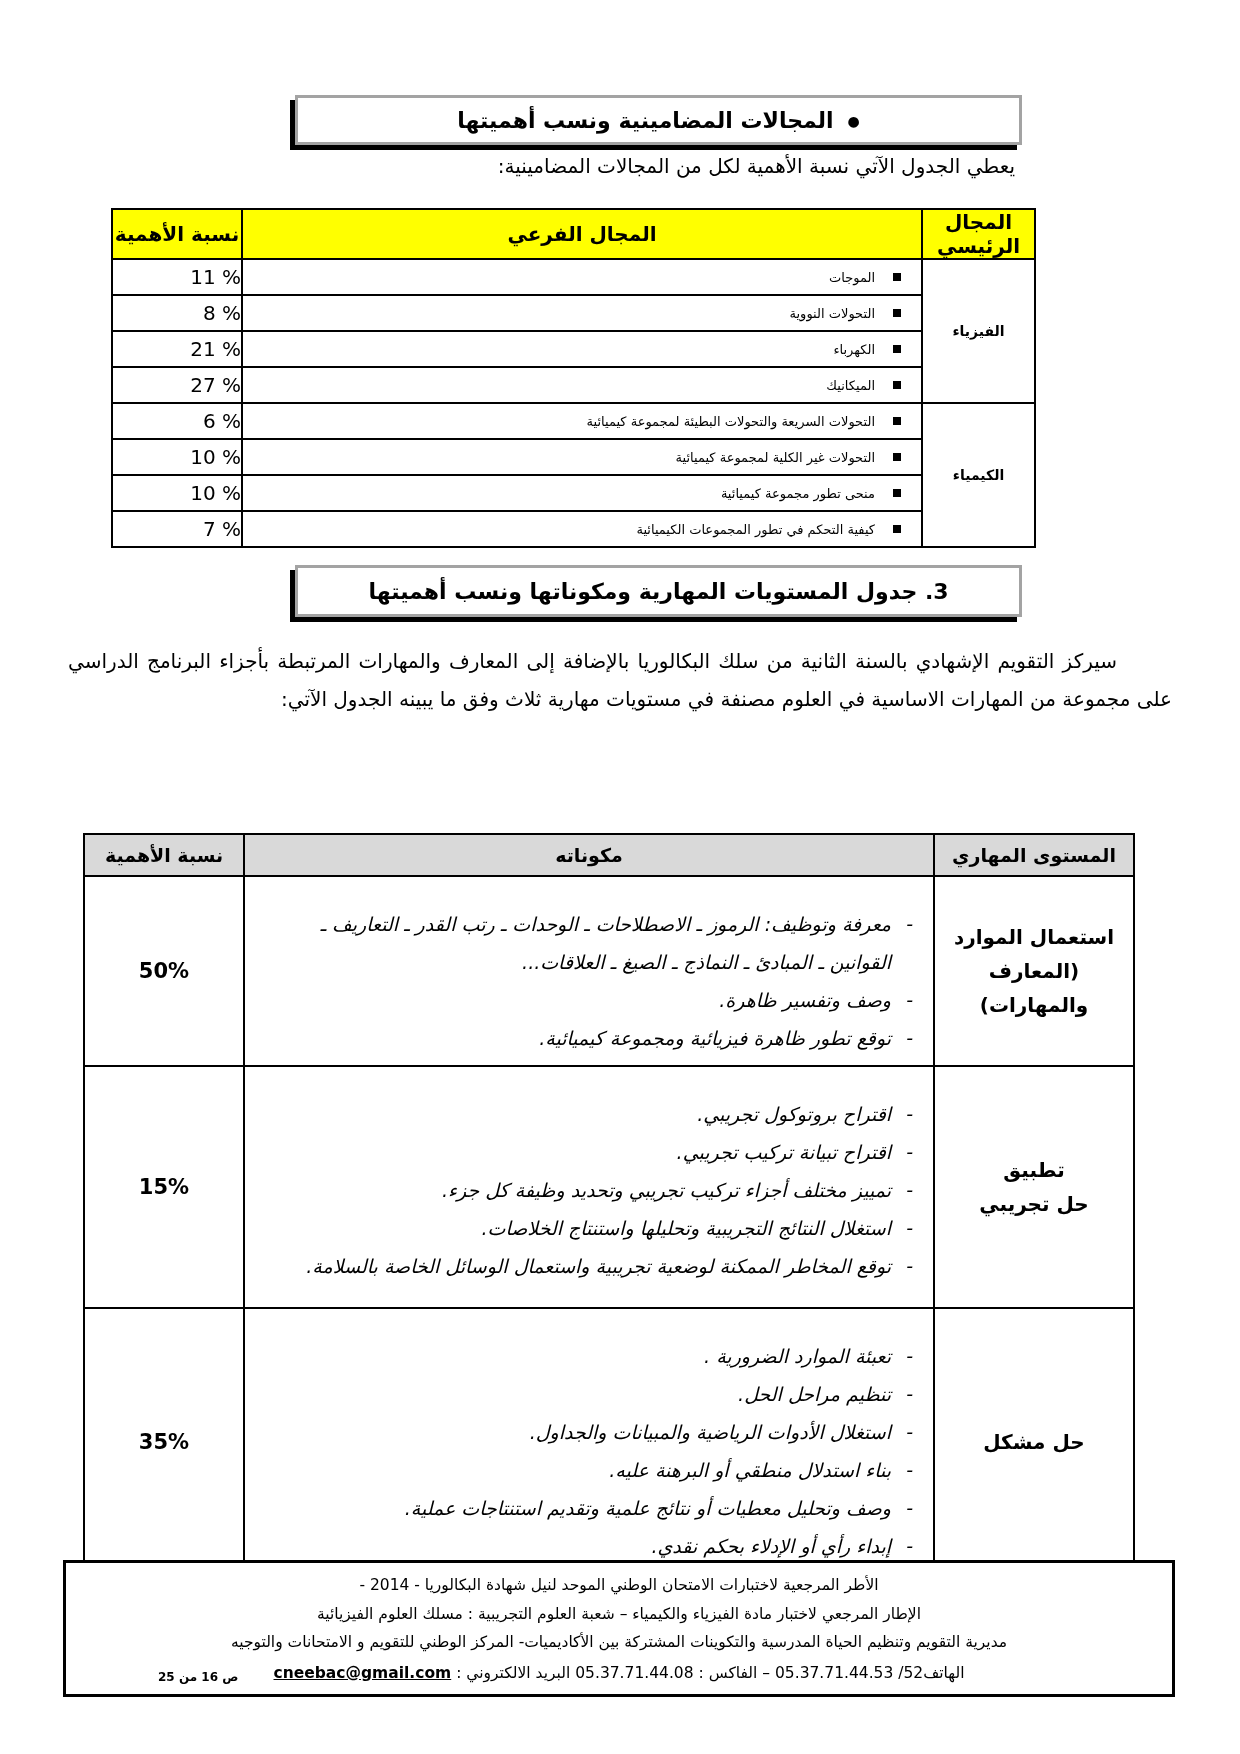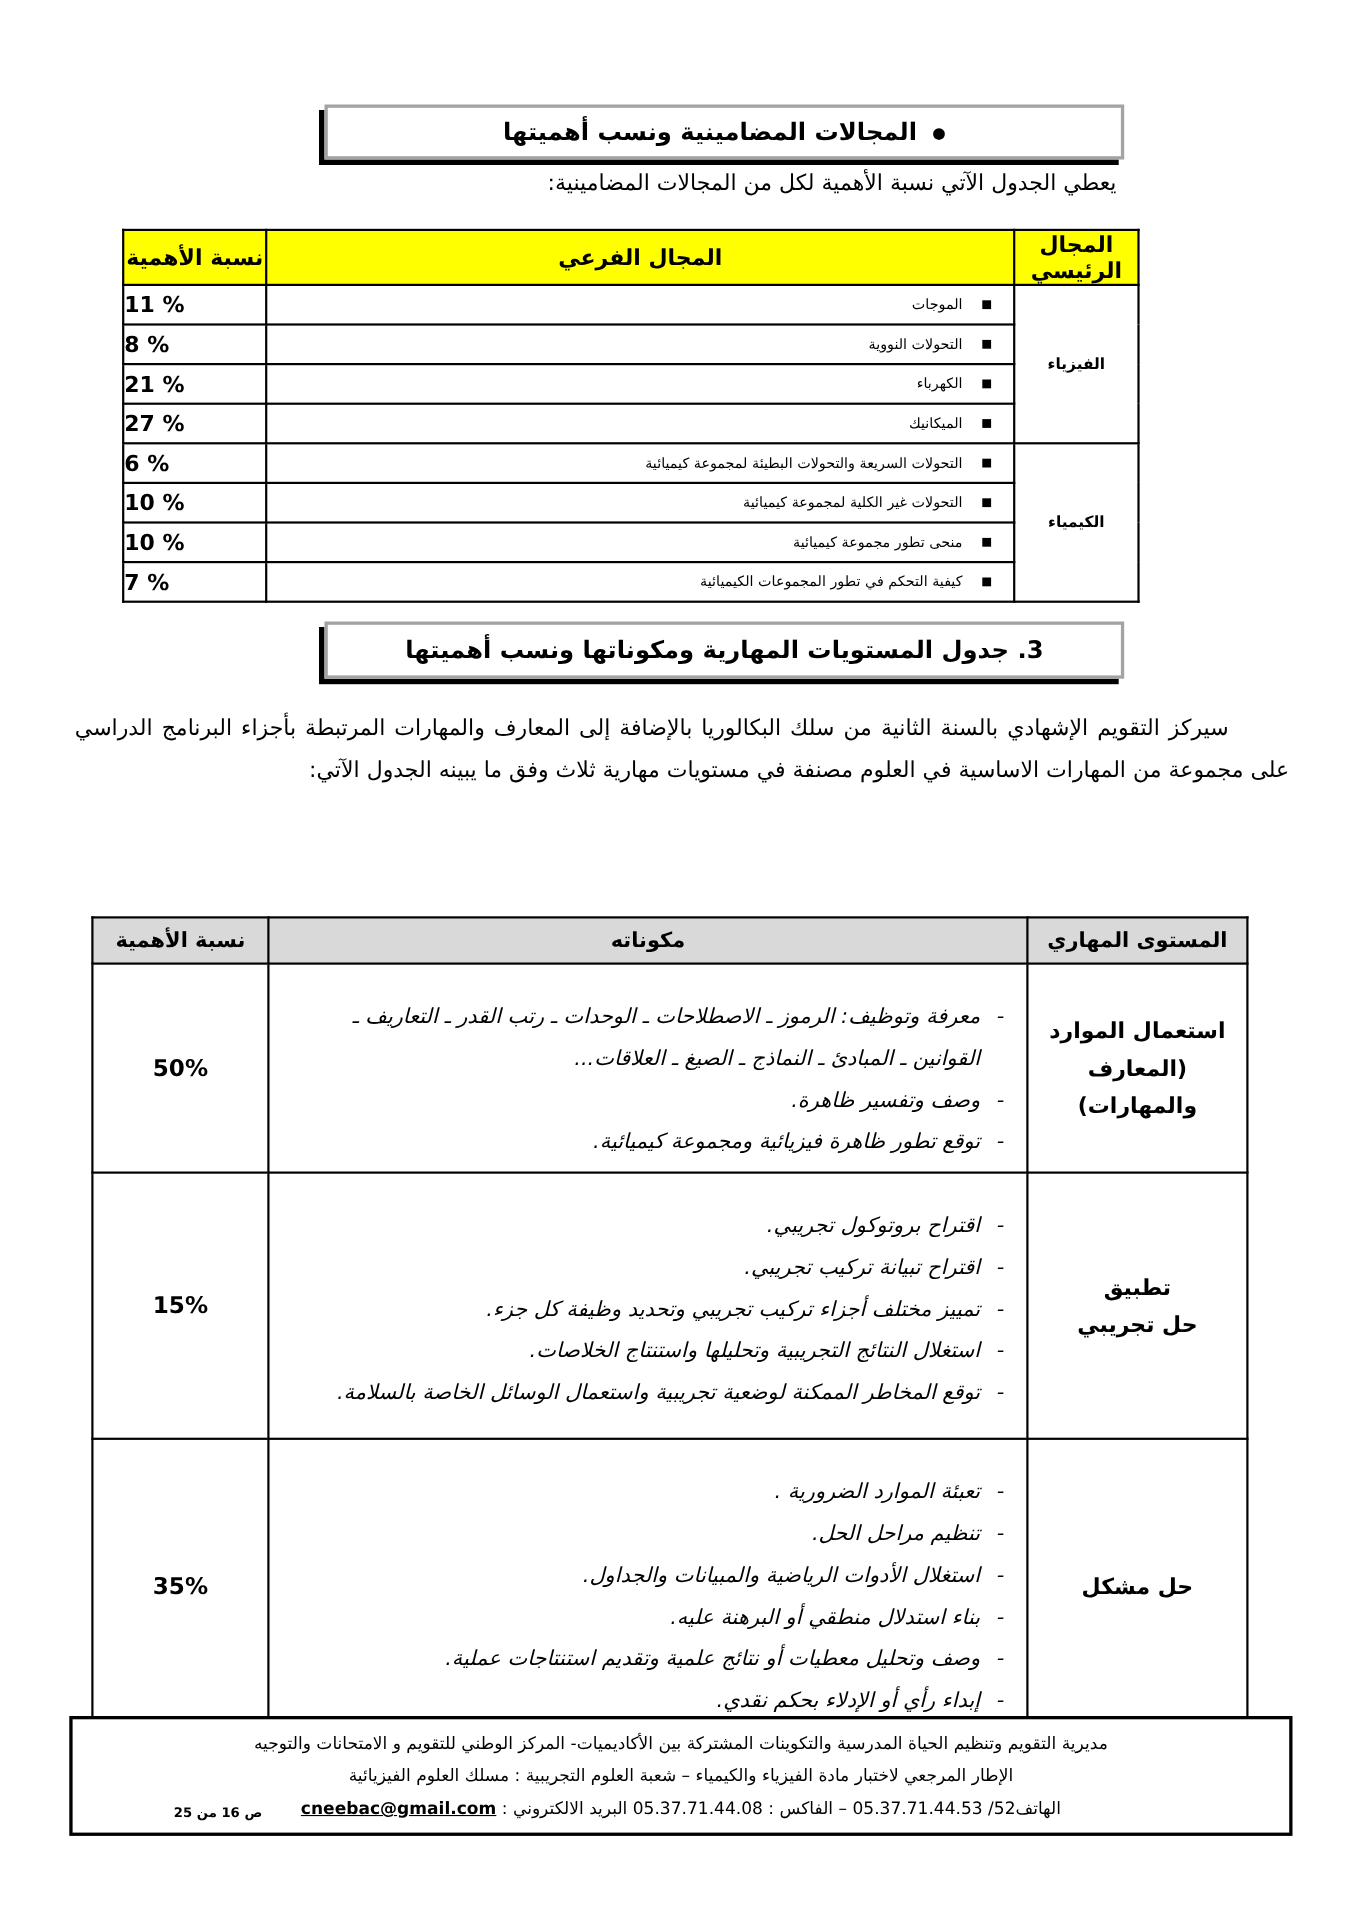--- a/index.html
+++ b/index.html
@@ -23,21 +23,21 @@
   .caption { position:absolute; top:154px; right:225px; font-size:20px; }
 
   
   .t1 {
     position:absolute; top:208px; right:204px; width:923px;
     border-collapse:collapse; table-layout:fixed;
   }
   .t1 th, .t1 td { border:2px solid #000; }
   .t1 th { background:#ffff00; font-weight:bold; font-size:20px; height:42px; text-align:center; }
   .t1 td { height:36px; font-size:13px; vertical-align:middle; }
-  .t1 .pct { font-weight:bold; font-size:20px; text-align:left; direction:ltr;margin-left:25px; }
+  .t1 .pct { font-weight:normal; font-size:20px; text-align:right; direction:ltr;margin-left:25px; }
   .t1 .sub { text-align:right; padding-right:46px; position:relative; }
   .sq { position:absolute; right:20px; top:50%; margin-top:-4px; width:8px; height:8px; background:#000; }
   .t1 .main-cell { font-weight:bold; font-size:14px; text-align:center; }
 
   
   .intro {
     position:absolute; top:642px; right:68px; width:1104px;
     font-size:20px; line-height:1.9; text-align:justify; text-indent:55px;
   }
 
@@ -180,19 +180,20 @@
         <div class="comp-item">بناء استدلال منطقي أو البرهنة عليه.</div>
         <div class="comp-item">وصف وتحليل معطيات أو نتائج علمية وتقديم استنتاجات عملية.</div>
         <div class="comp-item">إبداء رأي أو الإدلاء بحكم نقدي.</div>
       </td>
       <td class="pct2">35%</td>
     </tr>
   </tbody>
 </table>
 
 <div class="footer-box">
+  <div class="f-line">الأطر المرجعية لاختبارات الامتحان الوطني الموحد  لنيل شهادة البكالوريا - 2014 -</div>
+  <div class="f-line">الإطار المرجعي لاختبار مادة الفيزياء والكيمياء – شعبة العلوم التجريبية : مسلك العلوم الفيزيائية</div>
   <div class="f-line">مديرية التقويم وتنظيم الحياة المدرسية والتكوينات المشتركة بين الأكاديميات- المركز الوطني للتقويم و الامتحانات والتوجيه</div>
-  <div class="f-line">الإطار المرجعي لاختبار مادة الفيزياء والكيمياء – شعبة العلوم التجريبية : مسلك العلوم الفيزيائية</div>
   <div class="f-last">
     <span>الهاتف52/ 05.37.71.44.53 – الفاكس : 05.37.71.44.08 البريد الالكتروني : </span><span class="f-email">cneebac@gmail.com</span>
     <span class="f-page">ص 16 من 25</span>
   </div>
 </div>
 
 </body></html>

